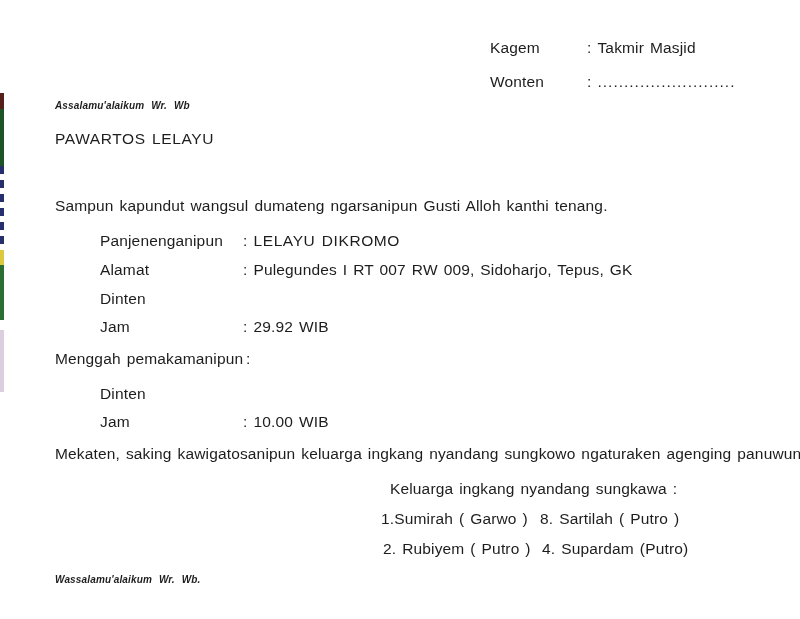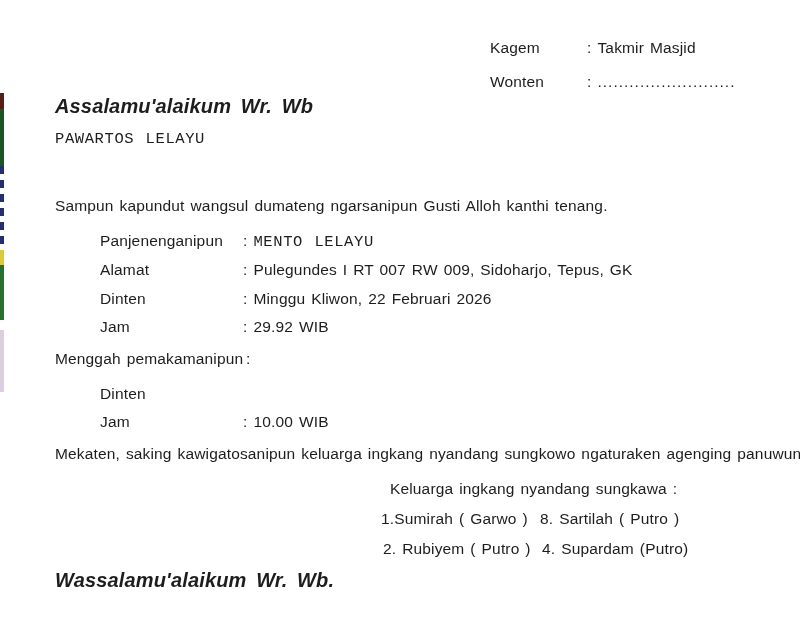--- a/index.html
+++ b/index.html
@@ -21,26 +21,25 @@
     white-space: nowrap;
     font-size: 15.5px;
     line-height: 20px;
     letter-spacing: 0.15px;
     word-spacing: 1.5px;
     color: #1d1d1d;
   }
   .bi {
     font-weight: bold;
     font-style: italic;
-    font-size: 20px;
+    font-size: 10px;
     word-spacing: 4px;
   }
   .caps {
     letter-spacing: 0.6px;
-    font-family: Liberation Mono, monospace;
   }
   .sep {
     display: inline-block;
     margin-right: 6px;
   }
   .dots {
     letter-spacing: 1px;
   }
   
   .edge {
@@ -81,32 +80,29 @@
   <div class="t" style="left:587px; top:72px">
     <span class="sep">:</span><span class="dots">..........................</span>
   </div>
 
   <div class="t bi" style="left:55px; top:96px">Assalamu'alaikum Wr. Wb</div>
   <div class="t caps" style="left:55px; top:129px">PAWARTOS LELAYU</div>
   <div class="t" style="left:55px; top:196px">Sampun kapundut wangsul dumateng ngarsanipun Gusti Alloh kanthi tenang.</div>
 
   <div class="t" style="left:100px; top:231px">Panjenenganipun</div>
   <div class="t" style="left:243px; top:231px">
-    <span class="sep">:</span><span class="caps">MENTO LELAYU</span>
+    <span class="sep">:</span><span class="caps">LELAYU DIKROMO</span>
   </div>
 
   <div class="t" style="left:100px; top:260px">Alamat</div>
   <div class="t" style="left:243px; top:260px">
     <span class="sep">:</span><span>Pulegundes I RT 007 RW 009, Sidoharjo, Tepus, GK</span>
   </div>
 
   <div class="t" style="left:100px; top:289px">Dinten</div>
-  <div class="t" style="left:243px; top:289px">
-    <span class="sep">:</span><span>Minggu Kliwon, 22 Februari 2026</span>
-  </div>
 
   <div class="t" style="left:100px; top:317px">Jam</div>
   <div class="t" style="left:243px; top:317px">
     <span class="sep">:</span><span>29.92 WIB</span>
   </div>
 
   <div class="t" style="left:55px; top:349px">Menggah pemakamanipun</div>
   <div class="t" style="left:246px; top:349px">:</div>
 
   <div class="t" style="left:100px; top:384px">Dinten</div>

